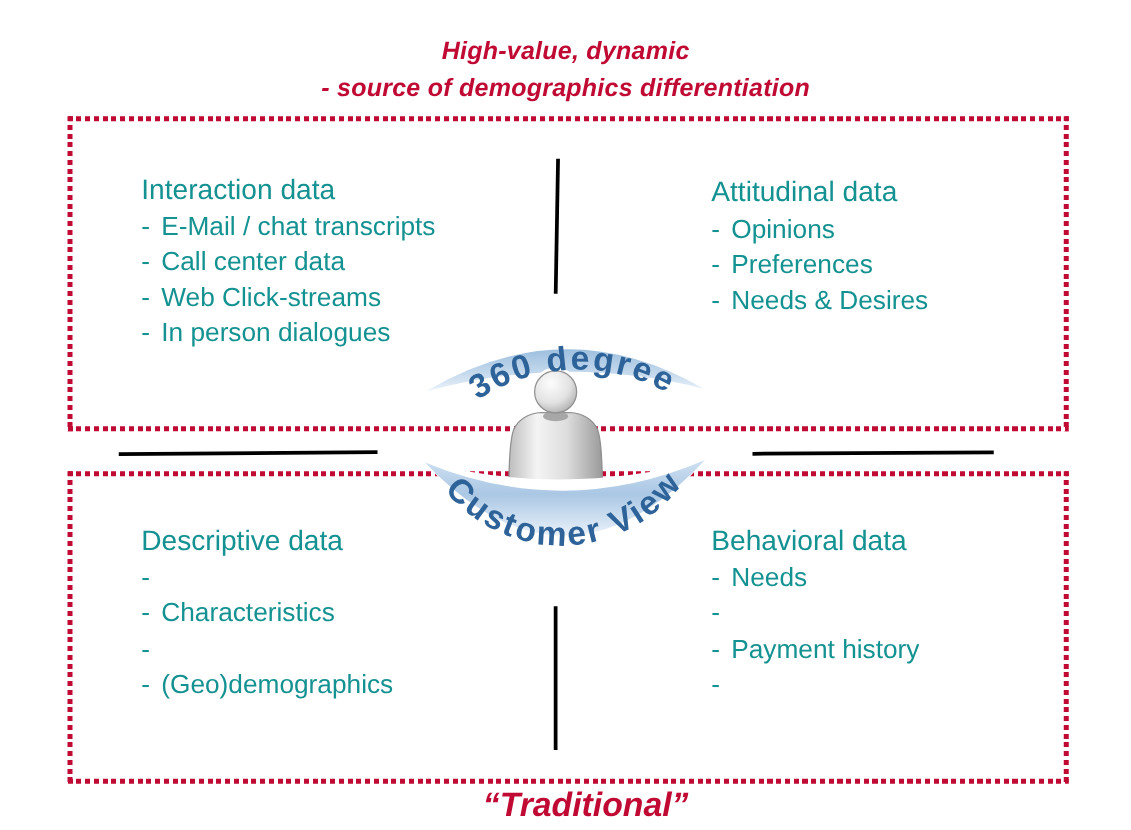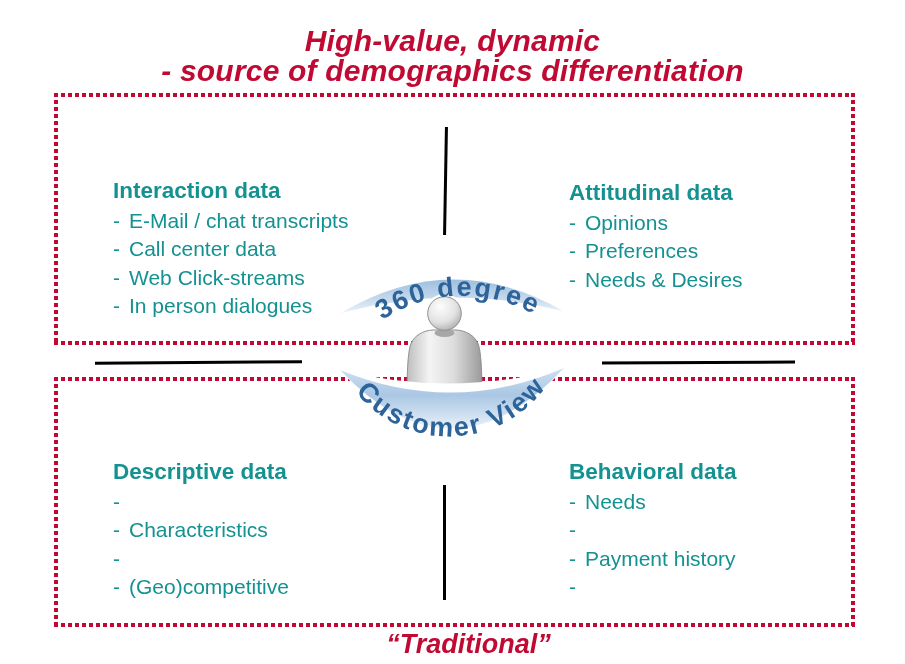--- a/index.html
+++ b/index.html
@@ -8,21 +8,21 @@
     --blue-text:#2e6399;
     --swoosh-blue:#aac7e4;
   }
   html,body{margin:0;padding:0;background:#fff;}
   .canvas{
     position:relative;width:905px;height:664px;background:#ffffff;
     font-family:"Liberation Sans",sans-serif;overflow:hidden;
   }
   .title{
     position:absolute;top:26px;left:0;width:100%;text-align:center;
-    color:var(--accent-red);font-size:30px;font-weight:bold;font-style:italic;
+    color:var(--accent-red);font-size:20px;font-weight:bold;font-style:italic;
     line-height:30px;letter-spacing:0.2px;
   }
   .footer{
     position:absolute;top:629px;left:0;width:100%;text-align:center;
     color:var(--accent-red);font-size:27px;font-weight:bold;font-style:italic;padding-left:16px;
   }
   .dash-box{position:absolute;left:54px;width:801px;}
   .box-top{top:93px;height:252px;}
   .box-bottom{top:377px;height:250px;}
   .edge{position:absolute;}
@@ -35,21 +35,21 @@
   .vline-top{left:444px;top:127px;height:108px;transform:rotate(1deg);}
   .vline-bottom{left:443px;top:485px;height:115px;}
   .hline{position:absolute;height:3px;background:#000;}
   .hline-left{left:95px;top:361px;width:207px;transform:rotate(-0.4deg);}
   .hline-right{left:602px;top:361px;width:193px;transform:rotate(-0.3deg);}
   .quad{position:absolute;color:var(--teal);font-size:21px;line-height:28.5px;}
   .quad-tl{left:113px;top:138px;}
   .quad-tr{left:569px;top:140px;}
   .quad-bl{left:113px;top:419px;}
   .quad-br{left:569px;top:419px;}
-  .q-head{font-weight:bold;font-size:22.5px;margin-bottom:1px;margin-top:39px;}
+  .q-head{font-weight:normal;font-size:22.5px;margin-bottom:1px;}
   .q-item{display:flex;}
   .dash-pre{margin-right:9px;}
   svg.center-art{position:absolute;left:0;top:0;width:905px;height:664px;pointer-events:none;}
   .arc-text{
     font-family:"Liberation Sans",sans-serif;font-weight:bold;font-size:27px;
     fill:var(--blue-text);letter-spacing:2px;
   }
 </style>
 </head>
 <body>
@@ -128,21 +128,21 @@
         </div>
         <div class="q-item">
           <span class="dash-pre">-</span>
           <span>Characteristics</span>
         </div>
         <div class="q-item">
           <span class="dash-pre">-</span>
         </div>
         <div class="q-item">
           <span class="dash-pre">-</span>
-          <span>(Geo)competitive</span>
+          <span>(Geo)demographics</span>
         </div>
       </div>
   </div>
 
   <div class="quad quad-br">
     <div class="q-head">Behavioral data</div>
     <div class="q-list">
         <div class="q-item">
           <span class="dash-pre">-</span>
           <span>Needs</span>

